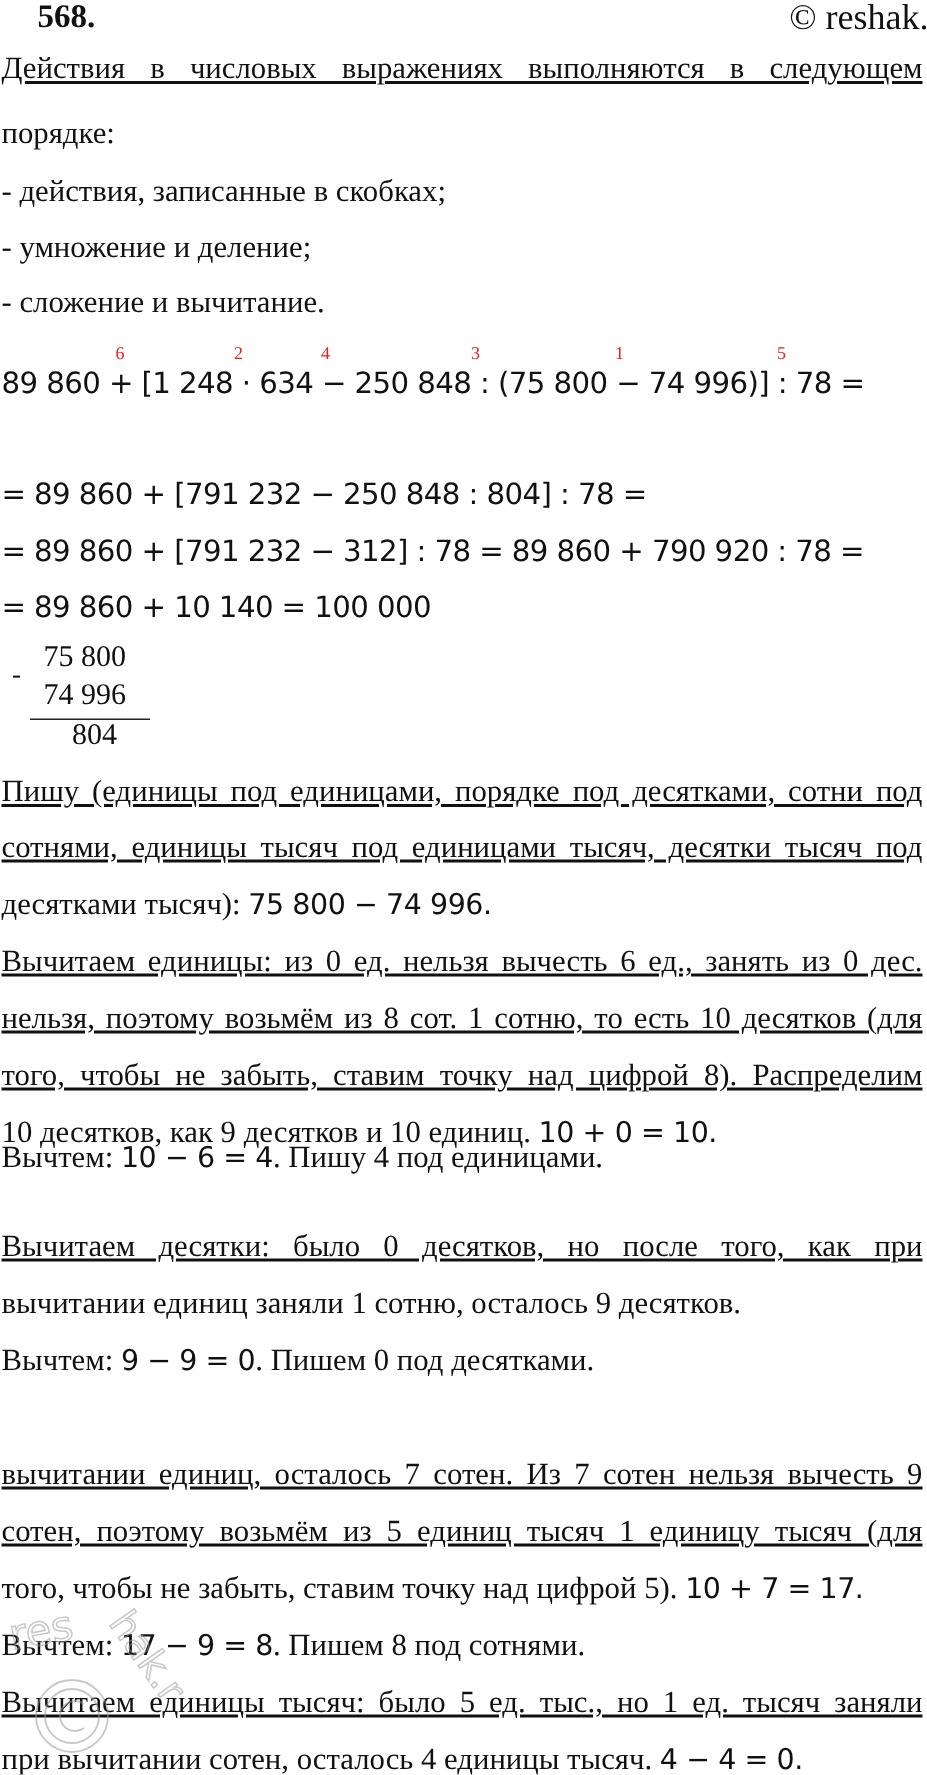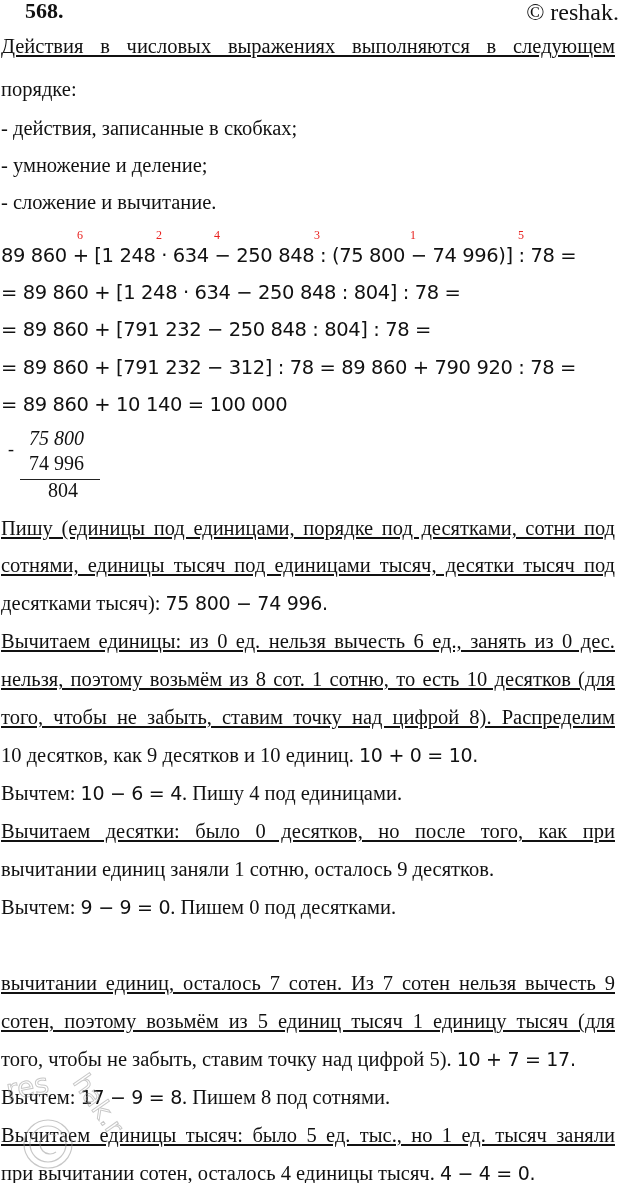--- a/index.html
+++ b/index.html
@@ -27,21 +27,21 @@
     .mline {
       position: absolute; left: 1px; white-space: nowrap; line-height: 24px;
       font-family: "DejaVu Sans", sans-serif; font-size: 19.5px; letter-spacing: -0.4px;
     }
     .order-mark {
       position: absolute; top: 228px; font-family: "Liberation Serif", serif;
       font-size: 12px; color: #e8201e;
     }
     .column-sub { position: absolute; left: 0; top: 425px; width: 120px; height: 80px; font-size: 20px; }
     .col-minus { position: absolute; left: 8px; top: 14px; font-size: 18px; }
-    .col-a { position: absolute; left: 29px; top: 2px; font-style: italic; }
+    .col-a { position: absolute; left: 29px; top: 2px; }
     .col-b { position: absolute; left: 29px; top: 27px; }
     .col-rule { position: absolute; left: 20px; top: 54px; width: 80px; height: 0; border-top: 1px solid #222; }
     .col-r { position: absolute; left: 48px; top: 54px; }
     .watermark {
       position: absolute; left: 0px; top: 1060px; width: 150px; height: 123px;
       pointer-events: none; opacity: 0.55;
     }
   </style>
 </head>
 <body>
@@ -60,21 +60,20 @@
   <div class="line" style="top:190px">- сложение и вычитание.</div>
 
   <span class="order-mark" style="left:77px">6</span>
   <span class="order-mark" style="left:156px">2</span>
   <span class="order-mark" style="left:214px">4</span>
   <span class="order-mark" style="left:314px">3</span>
   <span class="order-mark" style="left:410px">1</span>
   <span class="order-mark" style="left:518px">5</span>
 
   <div class="mline" style="top:244px">89 860 + [1 248 · 634 − 250 848 : (75 800 − 74 996)]  : 78 =</div>
-  <div class="mline" style="top:281px">= 89 860 + [1 248 · 634 − 250 848 : 804] : 78 =</div>
   <div class="mline" style="top:318px">= 89 860 + [791 232 − 250 848 : 804] : 78 =</div>
   <div class="mline" style="top:356px">= 89 860 + [791 232 − 312] : 78 = 89 860 + 790 920 : 78 =</div>
   <div class="mline" style="top:393px">= 89 860 + 10 140 = 100 000</div>
 
   <div class="column-sub">
     <span class="col-minus">-</span>
     <span class="col-a">75 800</span>
     <span class="col-b">74 996</span>
     <div class="col-rule"></div>
     <span class="col-r">804</span>
@@ -86,21 +85,21 @@
     <span>десятками тысяч): </span><span class="math">75 800 − 74 996.</span>
   </div>
 
   <div class="line justify" style="top:629px">Вычитаем единицы: из 0 ед. нельзя вычесть 6 ед., занять из 0 дес.</div>
   <div class="line justify" style="top:667px">нельзя, поэтому возьмём из 8 сот. 1 сотню, то есть 10 десятков (для</div>
   <div class="line justify" style="top:705px">того, чтобы не забыть, ставим точку над цифрой 8). Распределим</div>
   <div class="line" style="top:743px">
     <span>10 десятков, как 9 десятков и 10 единиц. </span><span class="math">10 + 0 = 10.</span>
   </div>
 
-  <div class="line" style="top:781px">
+  <div class="line" style="top:760px">
     <span>Вычтем: </span><span class="math">10 − 6 = 4</span><span>. Пишу 4 под единицами.</span>
   </div>
 
   <div class="line justify" style="top:819px">Вычитаем десятки: было 0 десятков, но после того, как при</div>
   <div class="line" style="top:857px">вычитании единиц заняли 1 сотню, осталось 9 десятков.</div>
 
   <div class="line" style="top:895px">
     <span>Вычтем: </span><span class="math">9 − 9 = 0</span><span>. Пишем 0 под десятками.</span>
   </div>
 

